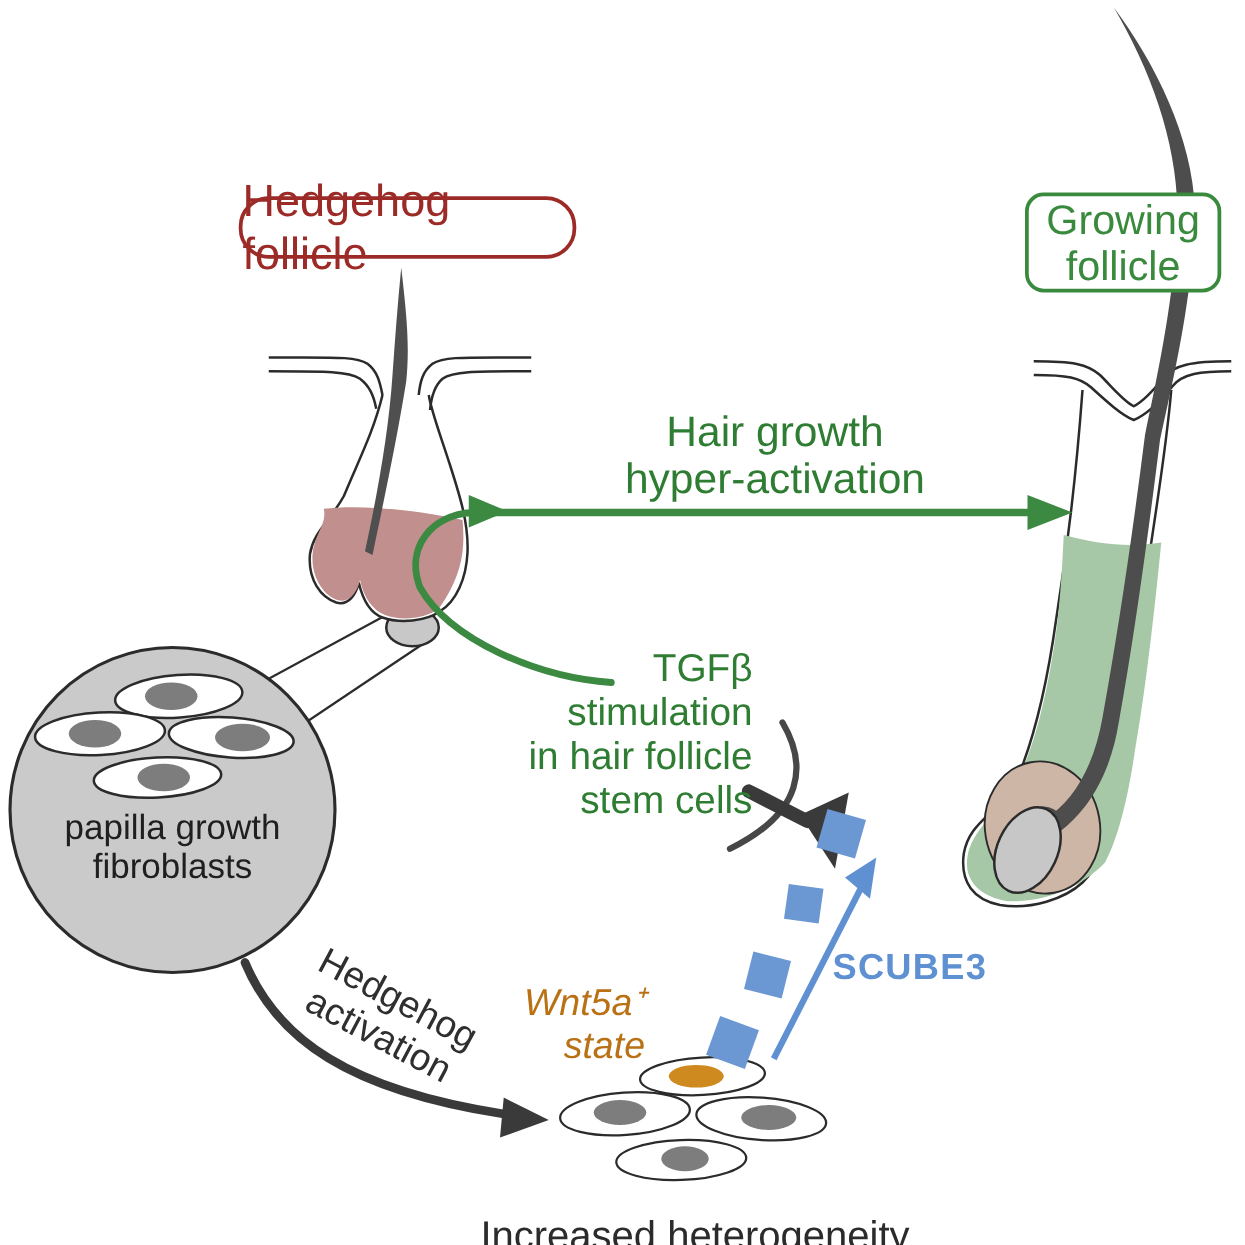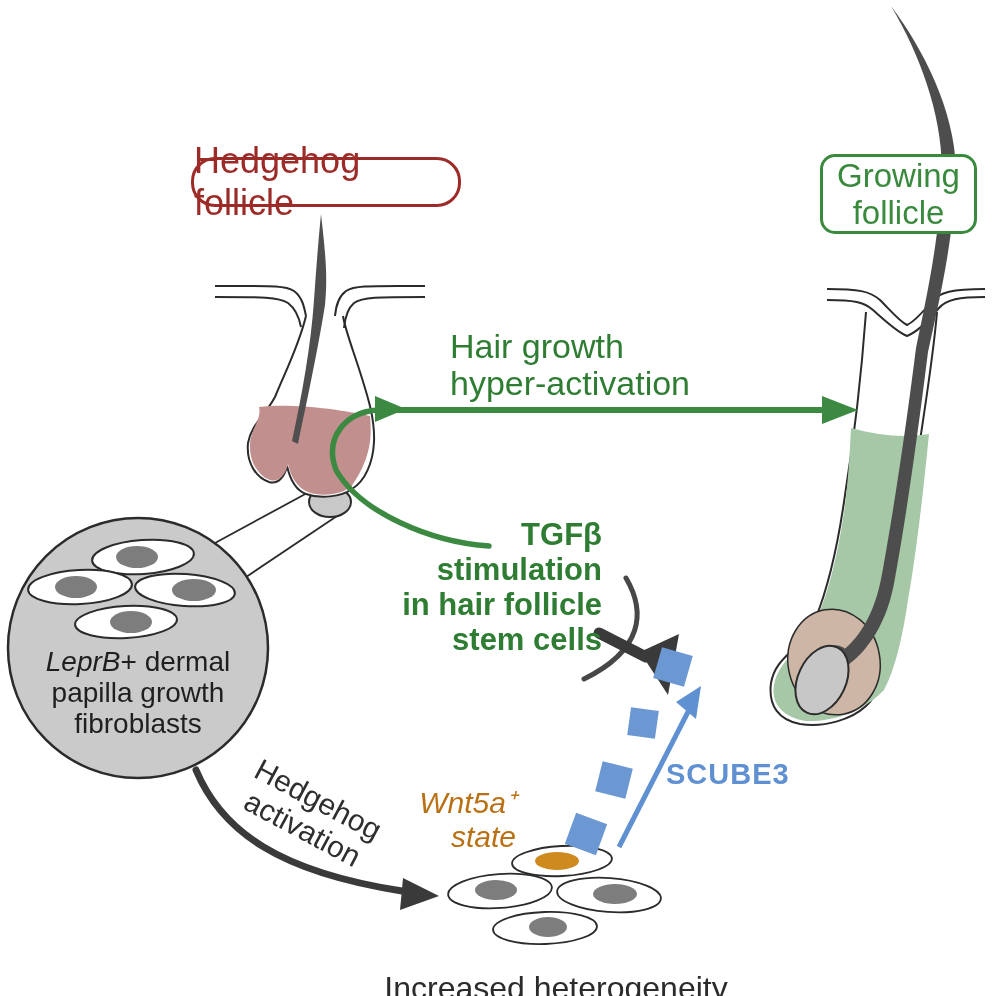--- a/index.html
+++ b/index.html
@@ -6,24 +6,24 @@
   .canvas{position:relative;width:996px;height:996px;background:#fff;overflow:hidden;
           font-family:"Liberation Sans",sans-serif;}
   .canvas svg{position:absolute;left:0;top:0;}
   .lbl{position:absolute;}
   #resting-label{left:191px;top:157px;width:264px;height:44px;border:3.5px solid #9c2b28;
     border-radius:24px;color:#9c2b28;font-size:36px;display:flex;align-items:center;
     justify-content:center;background:#fff;}
   #growing-label{left:820px;top:154px;width:151px;height:74px;border:3px solid #3a8a3e;
     border-radius:15px;color:#3a8a3e;font-size:33px;line-height:37px;display:flex;
     flex-direction:column;align-items:center;justify-content:center;background:#fff;}
-  #hair-growth-label{left:450px;top:328px;width:340px;text-align:left;color:#2f7d33;
+  #hair-growth-label{left:450px;top:328px;width:340px;text-align:center;color:#2f7d33;
     font-size:34px;line-height:37px;}
   #tgfb-label{left:390px;top:517px;width:212px;text-align:right;color:#2f7d33;
-    font-size:31px;line-height:35px;font-weight:bold;}
+    font-size:31px;line-height:35px;}
   #scube3-label{left:666px;top:758px;color:#5f90d1;font-size:29px;font-weight:bold;
     letter-spacing:1px;}
   #wnt5a-label{left:398px;top:786px;width:118px;text-align:right;color:#b97114;
     font-size:30px;line-height:34px;font-style:italic;}
   #hedgehog-label{left:203px;top:781px;width:215px;text-align:center;font-size:30px;
     line-height:33px;color:#2f2f2f;transform:rotate(28deg);}
   #increased-label{left:361px;top:946px;width:390px;text-align:center;font-size:32px;
     color:#2b2b2b;margin-top:24px;}
   #magnifier-label{left:28px;top:646px;width:220px;text-align:center;font-size:28px;
     line-height:31px;color:#1f1f1f;}
@@ -179,18 +179,17 @@
 <div class="lbl" id="hedgehog-label">
   <div>Hedgehog</div>
   <div>activation</div>
 </div>
 
 <div class="lbl" id="increased-label">
   <span>Increased heterogeneity</span>
 </div>
 
 <div class="lbl" id="magnifier-label">
-  <div><span class="it">LeprB</span><span>+ dermal</span></div>
   <div>papilla growth</div>
   <div>fibroblasts</div>
 </div>
 
 </div>
 
 </body></html>

